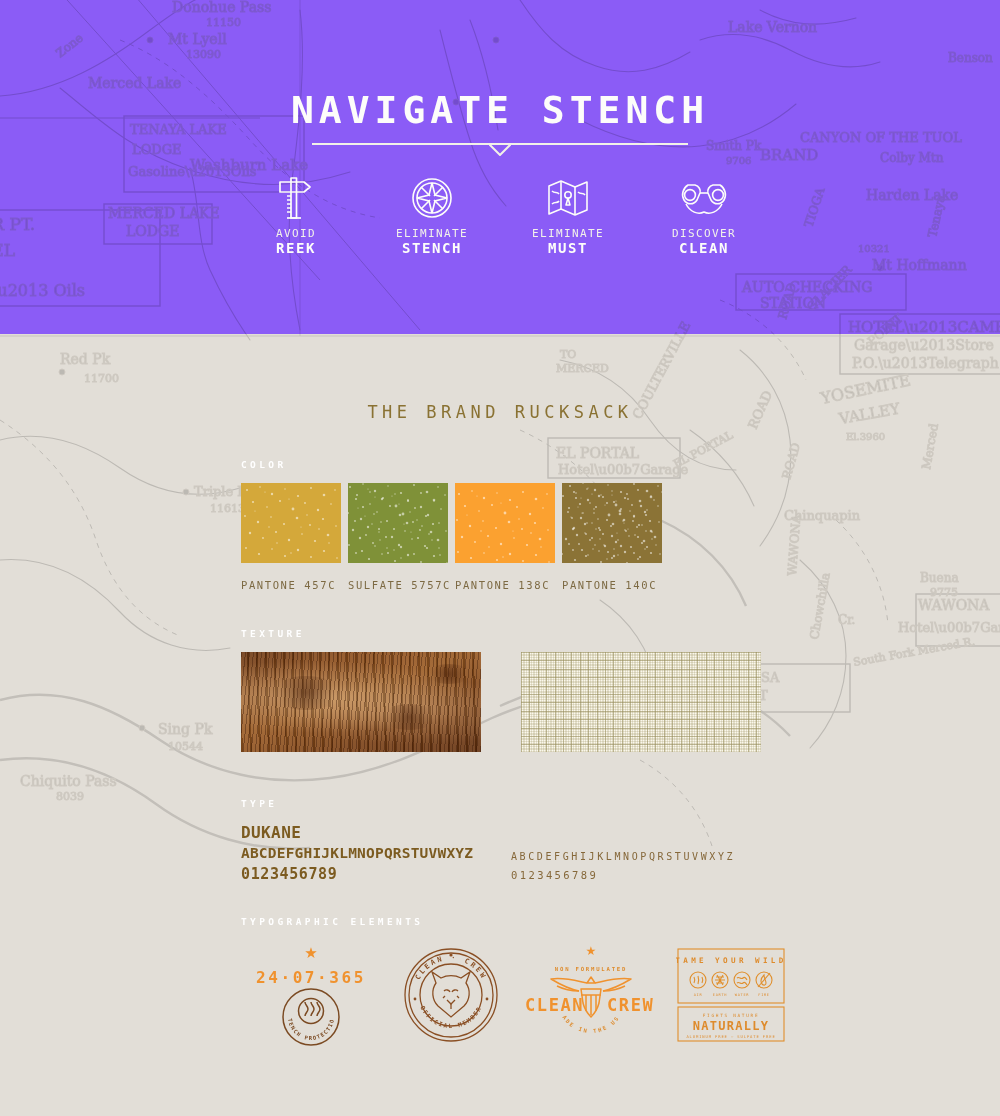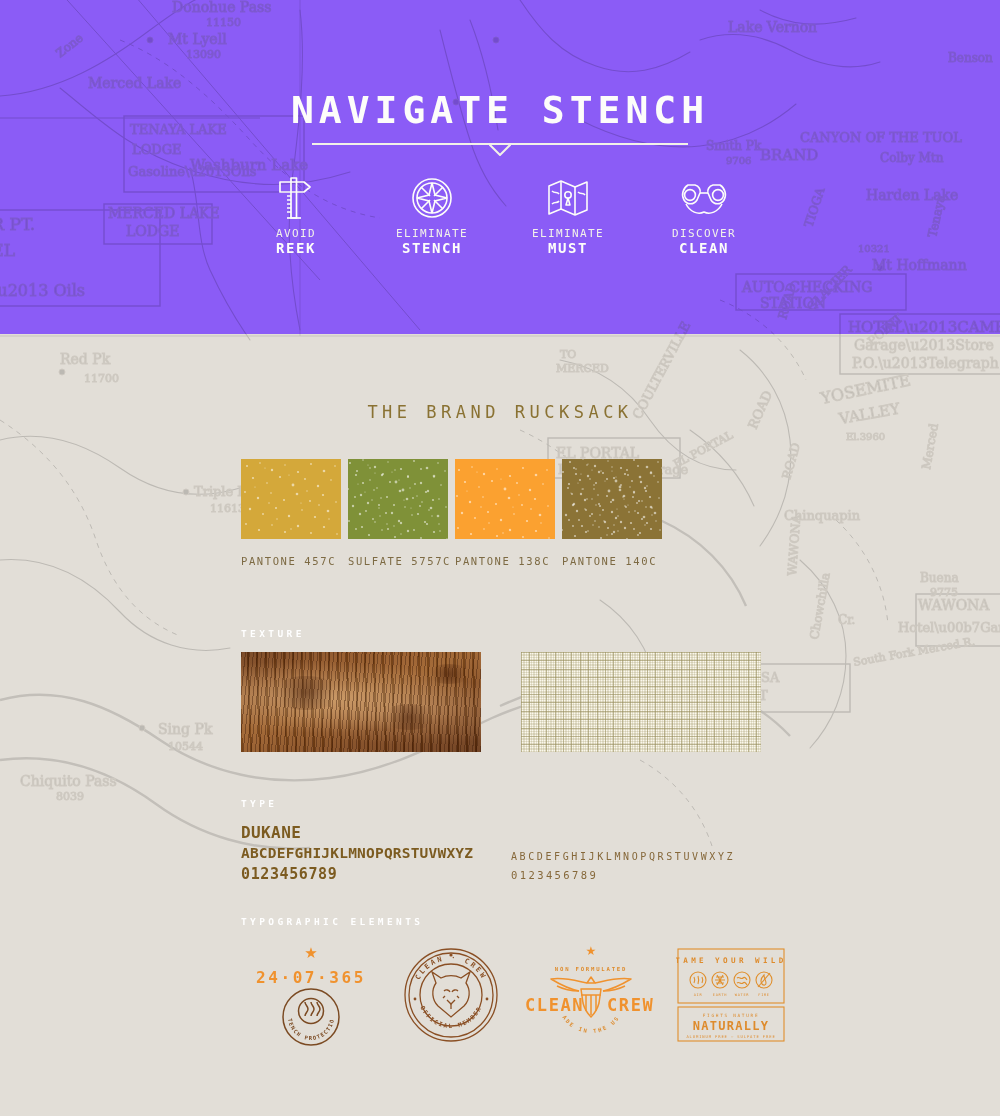--- a/index.html
+++ b/index.html
@@ -461,20 +461,21 @@
 
       </div>
     </div>
   </div>
 
   <div class="content">
 
     <div class="section-title">THE BRAND RUCKSACK</div>
 
     <div class="panel" style="top:125px;">
+      <div class="group-label">COLOR</div>
       <div class="color-row">
 
         <div class="swatch-cell">
           <div class="swatch" id="sw0" style="background-color: rgb(212, 168, 58);">
             <svg class="specks" viewBox="0 0 100 80" xmlns="http://www.w3.org/2000/svg" aria-hidden="true">
               <g id="speckset" fill="#fff" opacity=".55">
                 <circle cx="6" cy="7" r="1"></circle>
                   <circle cx="19" cy="4" r=".8"></circle>
                   <circle cx="31" cy="11" r="1.2"></circle>
                 <circle cx="44" cy="6" r=".7"></circle>

